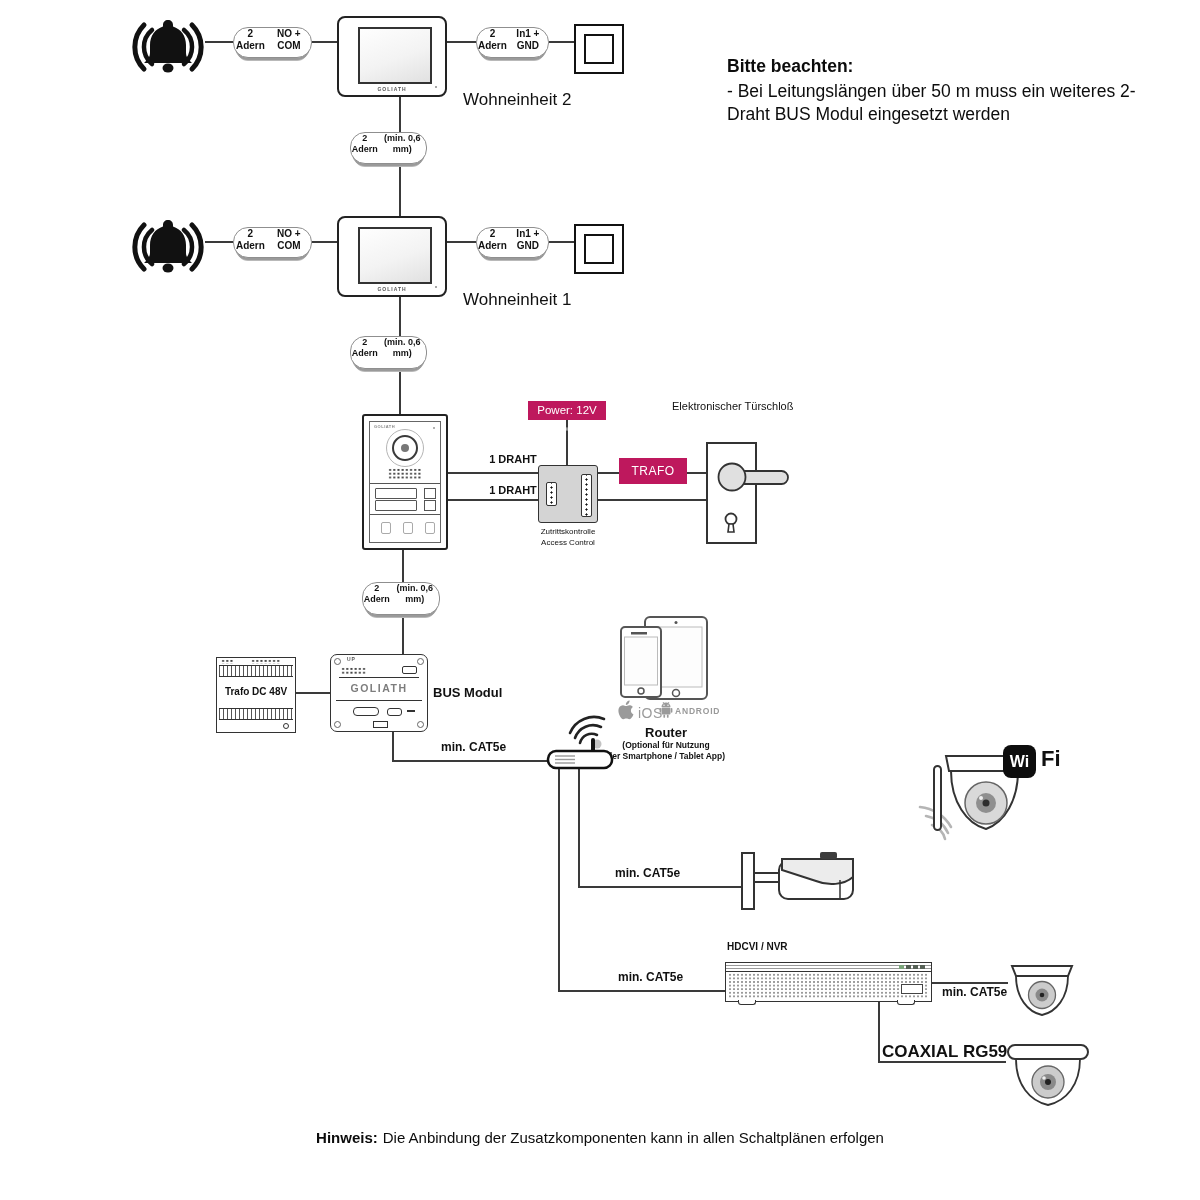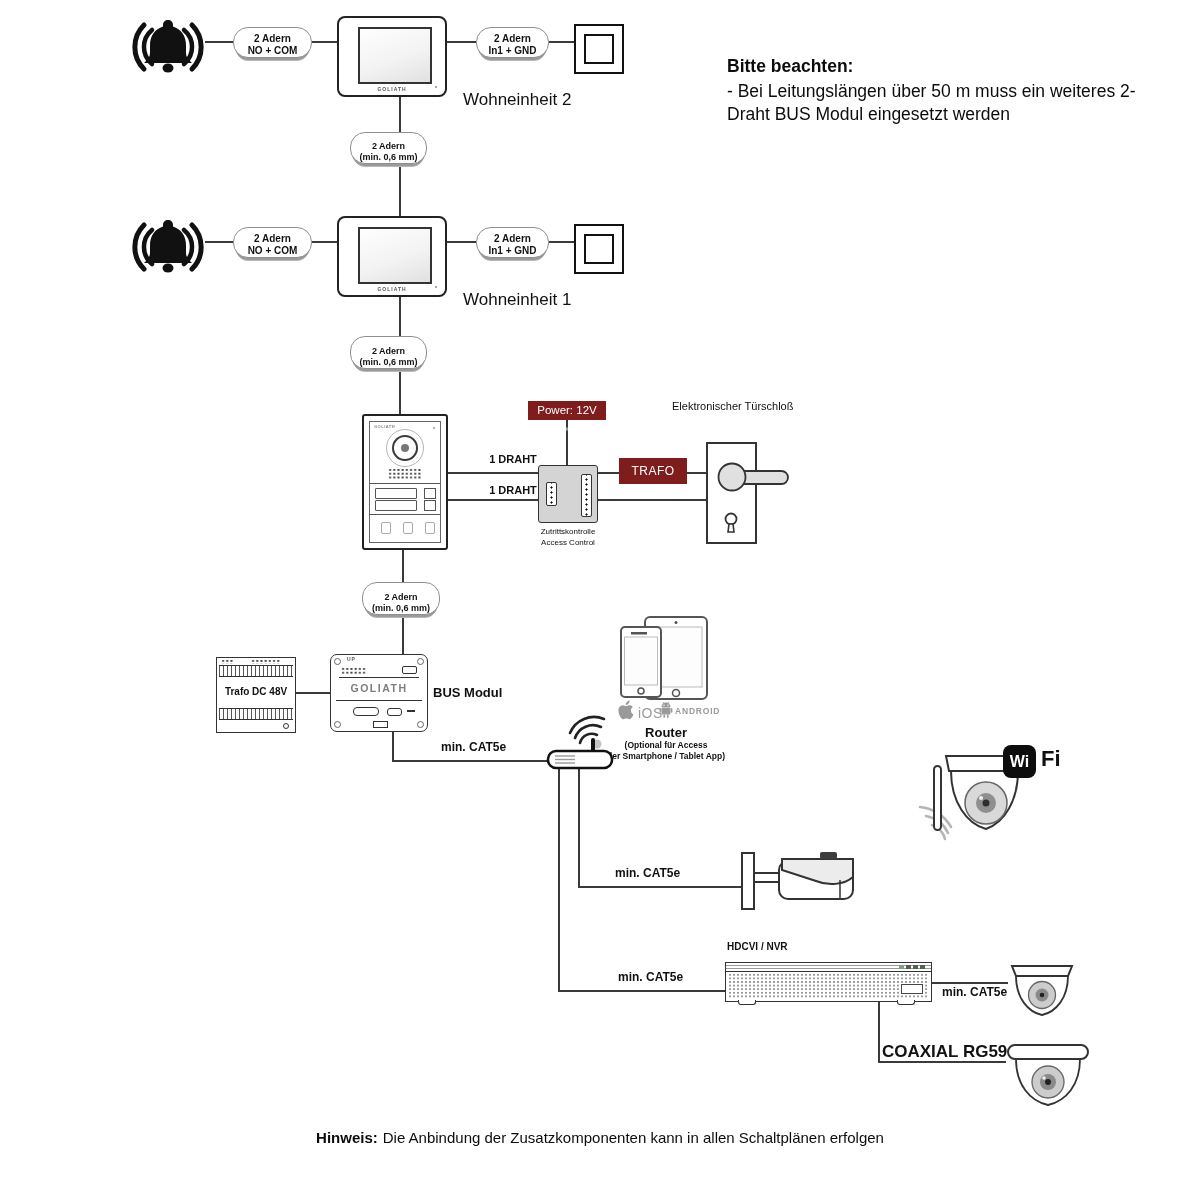--- a/index.html
+++ b/index.html
@@ -1,24 +1,24 @@
 <!DOCTYPE html>
 <html><head>
 <meta charset="utf-8">
 <style>
   html,body{margin:0;padding:0;background:#fff}
   .canvas{position:relative;width:1200px;height:1200px;background:#fff;font-family:"Liberation Sans",sans-serif;color:#111;overflow:hidden}
   .abs{position:absolute}
   .hline{position:absolute;height:2px;background:#3a3a3a}
   .vline{position:absolute;width:2px;background:#3a3a3a}
   .lbl{position:absolute;white-space:nowrap}
-  .pill{position:absolute;background:#fff;border:1.6px solid #8f8f8f;border-radius:15px;text-align:center;font-weight:bold;box-sizing:border-box;display:flex;flex-direction:column;justify-content:flex-end;line-height:1.22;box-shadow:0 4px 0 -2px #9a9a9a,0 7px 0 -4px #b9b9b9;z-index:3}
+  .pill{position:absolute;background:#fff;border:1.6px solid #8f8f8f;border-radius:15px;text-align:center;font-weight:bold;box-sizing:border-box;display:flex;flex-direction:row;justify-content:space-between;line-height:1.22;box-shadow:0 4px 0 -2px #9a9a9a,0 7px 0 -4px #b9b9b9;z-index:3}
   .pill.big{font-size:10px}
   .pill.sm{font-size:9px}
-  .blackbox{position:absolute;background:#7f1d1d;color:#fff;text-align:center;font-weight:500;z-index:3}
+  .blackbox{position:absolute;background:#be185d;color:#fff;text-align:center;font-weight:500;z-index:3}
   .monitor{position:absolute;width:106px;height:77px;background:#fff;border:2.2px solid #222;border-radius:8px;z-index:3}
   .monitor .screen{position:absolute;left:19px;top:9px;width:70px;height:53px;border:2px solid #333;background:linear-gradient(160deg,#fefefe 0%,#f3f3f3 55%,#e1e1e1 100%)}
   .monitor .brand{position:absolute;left:0;right:0;bottom:3px;text-align:center;font-size:5px;letter-spacing:1px;color:#555;font-weight:bold}
   .monitor .dot{position:absolute;right:8px;bottom:7px;width:2px;height:2px;background:#888;border-radius:50%}
   .sqbtn{position:absolute;width:46px;height:46px;border:2.4px solid #111;background:#fff;z-index:3}
   .sqbtn .inner{position:absolute;left:8px;top:8px;right:8px;bottom:8px;border:2.4px solid #111}
   .unit-label{position:absolute;font-size:17px;color:#111}
   .cat5{position:absolute;font-size:12px;font-weight:bold;color:#111;white-space:nowrap;z-index:2}
   .notes{position:absolute;left:727px;top:55px;width:432px;font-size:17.5px;line-height:1.32;color:#0c0c0c}
   .notes h3{margin:0 0 2px 0;font-size:17.5px}
@@ -244,21 +244,21 @@
     <rect x="2.5" y="6.6" width="9" height="6.8" rx="1" fill="#9a9a9a"></rect>
     <rect x="0.6" y="7" width="1.5" height="4.8" rx=".75" fill="#9a9a9a"></rect>
     <rect x="11.9" y="7" width="1.5" height="4.8" rx=".75" fill="#9a9a9a"></rect>
     <rect x="4.4" y="13.6" width="1.7" height="3.2" rx=".85" fill="#9a9a9a"></rect>
     <rect x="7.9" y="13.6" width="1.7" height="3.2" rx=".85" fill="#9a9a9a"></rect>
   </svg>
   <div class="lbl" style="left:675px;top:706px;font-size:8.5px;font-weight:bold;color:#9a9a9a;letter-spacing:.8px">ANDROID</div>
 
   <div class="lbl" style="left:621px;top:725px;width:90px;text-align:center;font-size:13px;font-weight:bold">Router</div>
   <div class="lbl" style="left:576px;top:740px;width:180px;text-align:center;font-size:8.5px;font-weight:bold;line-height:1.3;white-space:normal">
-    <div>(Optional für Access</div>
+    <div>(Optional für Nutzung</div>
     <div>der Smartphone / Tablet App)</div>
   </div>
 
   <svg class="abs" style="left:918px;top:730px" width="115" height="115" viewBox="0 0 115 115">
     <path d="M14 95 A20 20 0 0 1 27 109" fill="none" stroke="#b5b5b5" stroke-width="2.6" stroke-linecap="round"></path>
     <path d="M8 86 A30 30 0 0 1 30 103" fill="none" stroke="#b5b5b5" stroke-width="2.6" stroke-linecap="round"></path>
     <path d="M2 77 A40 40 0 0 1 33 97" fill="none" stroke="#b5b5b5" stroke-width="2.6" stroke-linecap="round"></path>
     <rect x="16" y="36" width="7" height="64" rx="3.5" fill="#fff" stroke="#333" stroke-width="2"></rect>
     <path d="M28 26 L106 26 L103 41 L31 41 Z" fill="#fff" stroke="#333" stroke-width="2"></path>
     <path d="M33 41 C33 72 49 94 68 99 C87 92 100 70 100 41 Z" fill="#fff" stroke="#333" stroke-width="2"></path>

